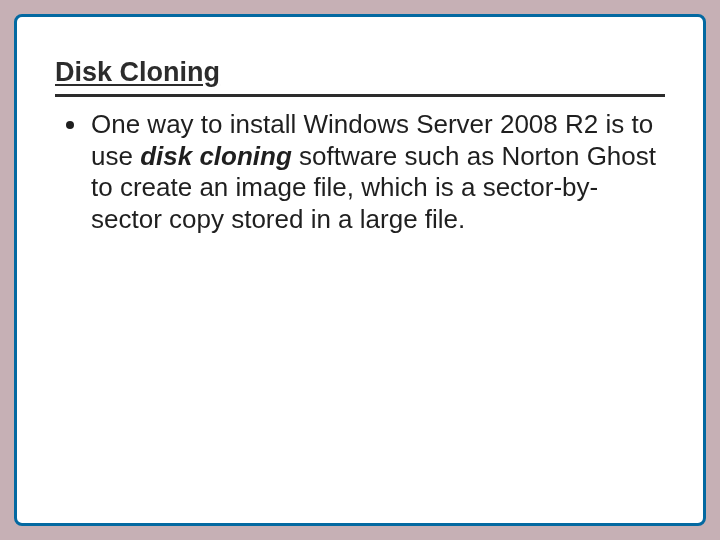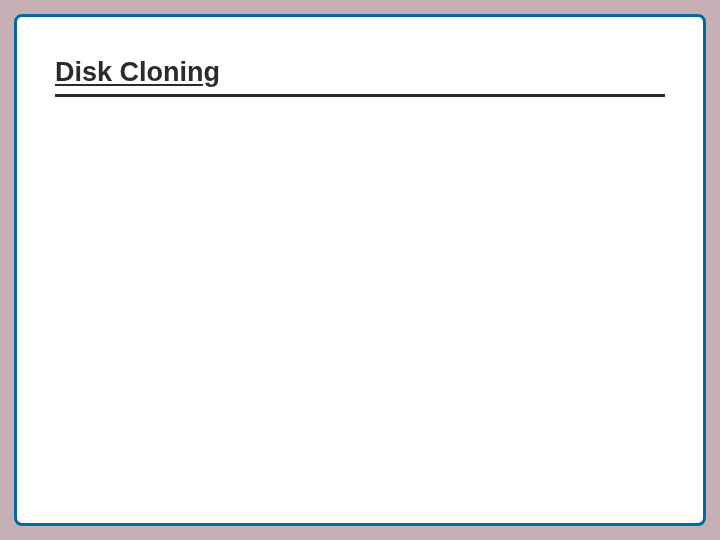--- a/index.html
+++ b/index.html
@@ -59,14 +59,19 @@
     font-style: italic;
   }
 </style>
 </head>
 <body>
 
 <div class="slide-bg">
   <div class="card">
     <h1 class="title">Disk Cloning</h1>
     <hr class="hr">
+    <ul class="bullets">
+      <li>
+        <span>One way to install Windows Server 2008 R2 is to use </span><span class="bold-italic">disk cloning</span><span> software such as Norton Ghost to create an image file, which is a sector-by-sector copy stored in a large file.</span>
+      </li>
+    </ul>
   </div>
 </div>
 
 </body></html>

